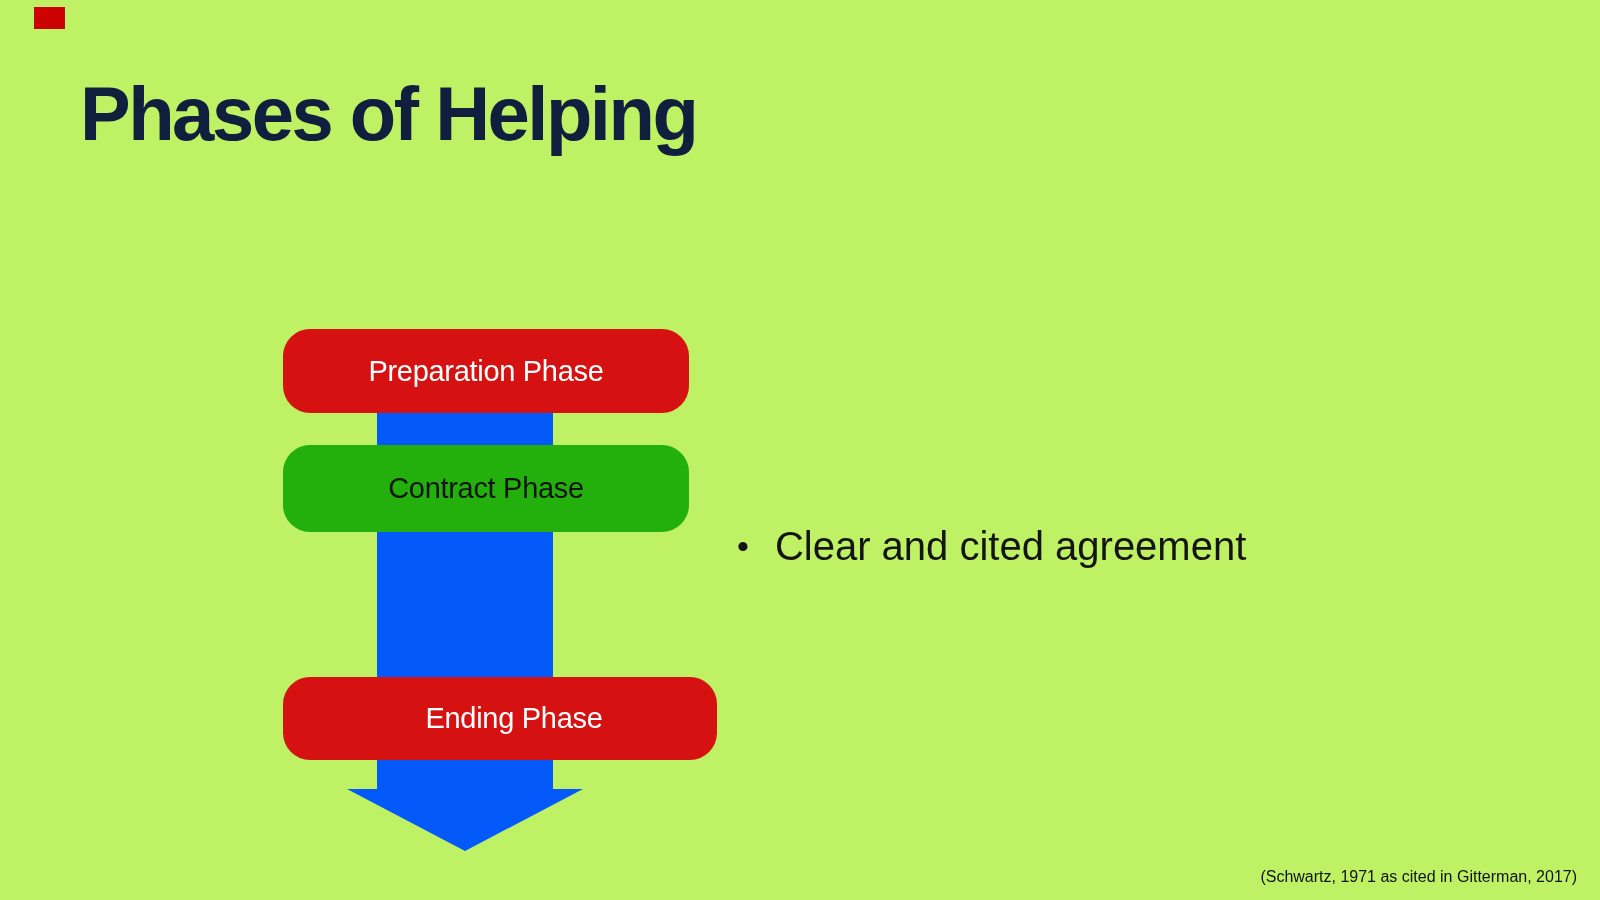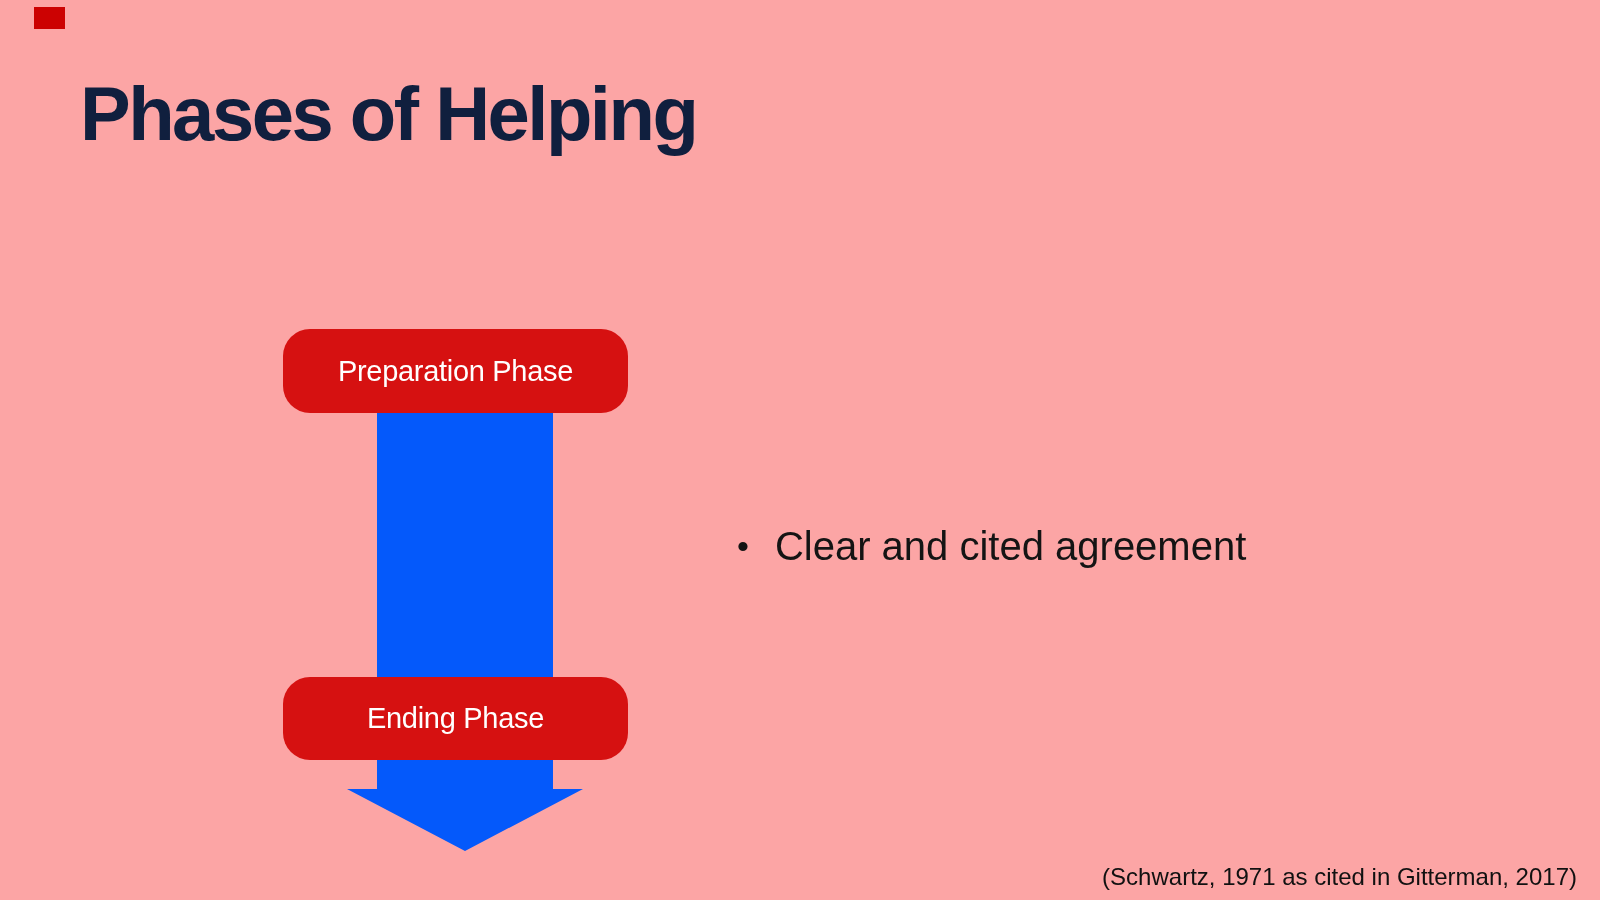--- a/index.html
+++ b/index.html
@@ -8,21 +8,21 @@
     width: 1600px;
     height: 900px;
     background: #ffffff;
     overflow: hidden;
     font-family: "Liberation Sans", "DejaVu Sans", sans-serif;
   }
   .slide {
     position: relative;
     width: 1600px;
     height: 900px;
-    background: #fca5a5;
+    background: #bef264;
   }
   .red-marker {
     position: absolute;
     left: 34px;
     top: 7px;
     width: 31px;
     height: 22px;
     background: #cc0202;
   }
   .slide-title {
@@ -42,80 +42,81 @@
     top: 390px;
     width: 270px;
     height: 470px;
   }
   .arrow-svg polygon {
     fill: #0459fb;
   }
   .phase {
     position: absolute;
     left: 283px;
-    width: 345px;
+    width: 406px;
     border-radius: 27px;
     text-align: center;
     font-size: 29px;
     letter-spacing: -0.3px;
     white-space: nowrap;
   }
   .phase-red {
     background: #d61111;
     color: #ffffff;
   }
   .phase-green {
     background: #23b00d;
     color: #141414;
   }
   .phase-1 { top: 329px; height: 84px; line-height: 84px; }
   .phase-2 { top: 445px; height: 87px; line-height: 87px; }
   .phase-3 { top: 561px; height: 84px; line-height: 84px; }
-  .phase-4 { top: 677px; height: 83px; line-height: 83px; }
+  .phase-4 { top: 677px; height: 83px; line-height: 83px; padding-left: 28px; }
   .bullet-item {
     position: absolute;
     left: 737px;
     top: 522px;
     display: flex;
     align-items: flex-start;
     gap: 26px;
     font-size: 40px;
     line-height: 48px;
     color: #141414;
     white-space: nowrap;
   }
   .bullet-item .bullet-glyph {
     font-size: 34px;
     line-height: 48px;
   }
   .citation {
     position: absolute;
     right: 23px;
     bottom: 8px;
-    font-size: 24px;
+    font-size: 16px;
     line-height: 30px;
     color: #111111;
     white-space: nowrap;
   }
 </style>
 </head>
 <body>
 
 <div class="slide">
 
   <div class="red-marker"></div>
 
   <h1 class="slide-title" style="margin:0;">Phases of Helping</h1>
 
   <svg class="arrow-svg" viewBox="330 390 270 470" xmlns="http://www.w3.org/2000/svg">
     <polygon points="377,395 553,395 553,789 583,789 465,851 347,789 377,789"></polygon>
   </svg>
 
   <div class="phase phase-red phase-1">Preparation Phase</div>
 
+  <div class="phase phase-green phase-2">Contract Phase</div>
 
 
   <div class="phase phase-red phase-4">Ending Phase</div>
 
   <div class="bullet-item">
     <span class="bullet-glyph">•</span>
     <span>Clear and cited agreement</span>
   </div>
 
   <div class="citation">(Schwartz, 1971 as cited in Gitterman, 2017)</div>

